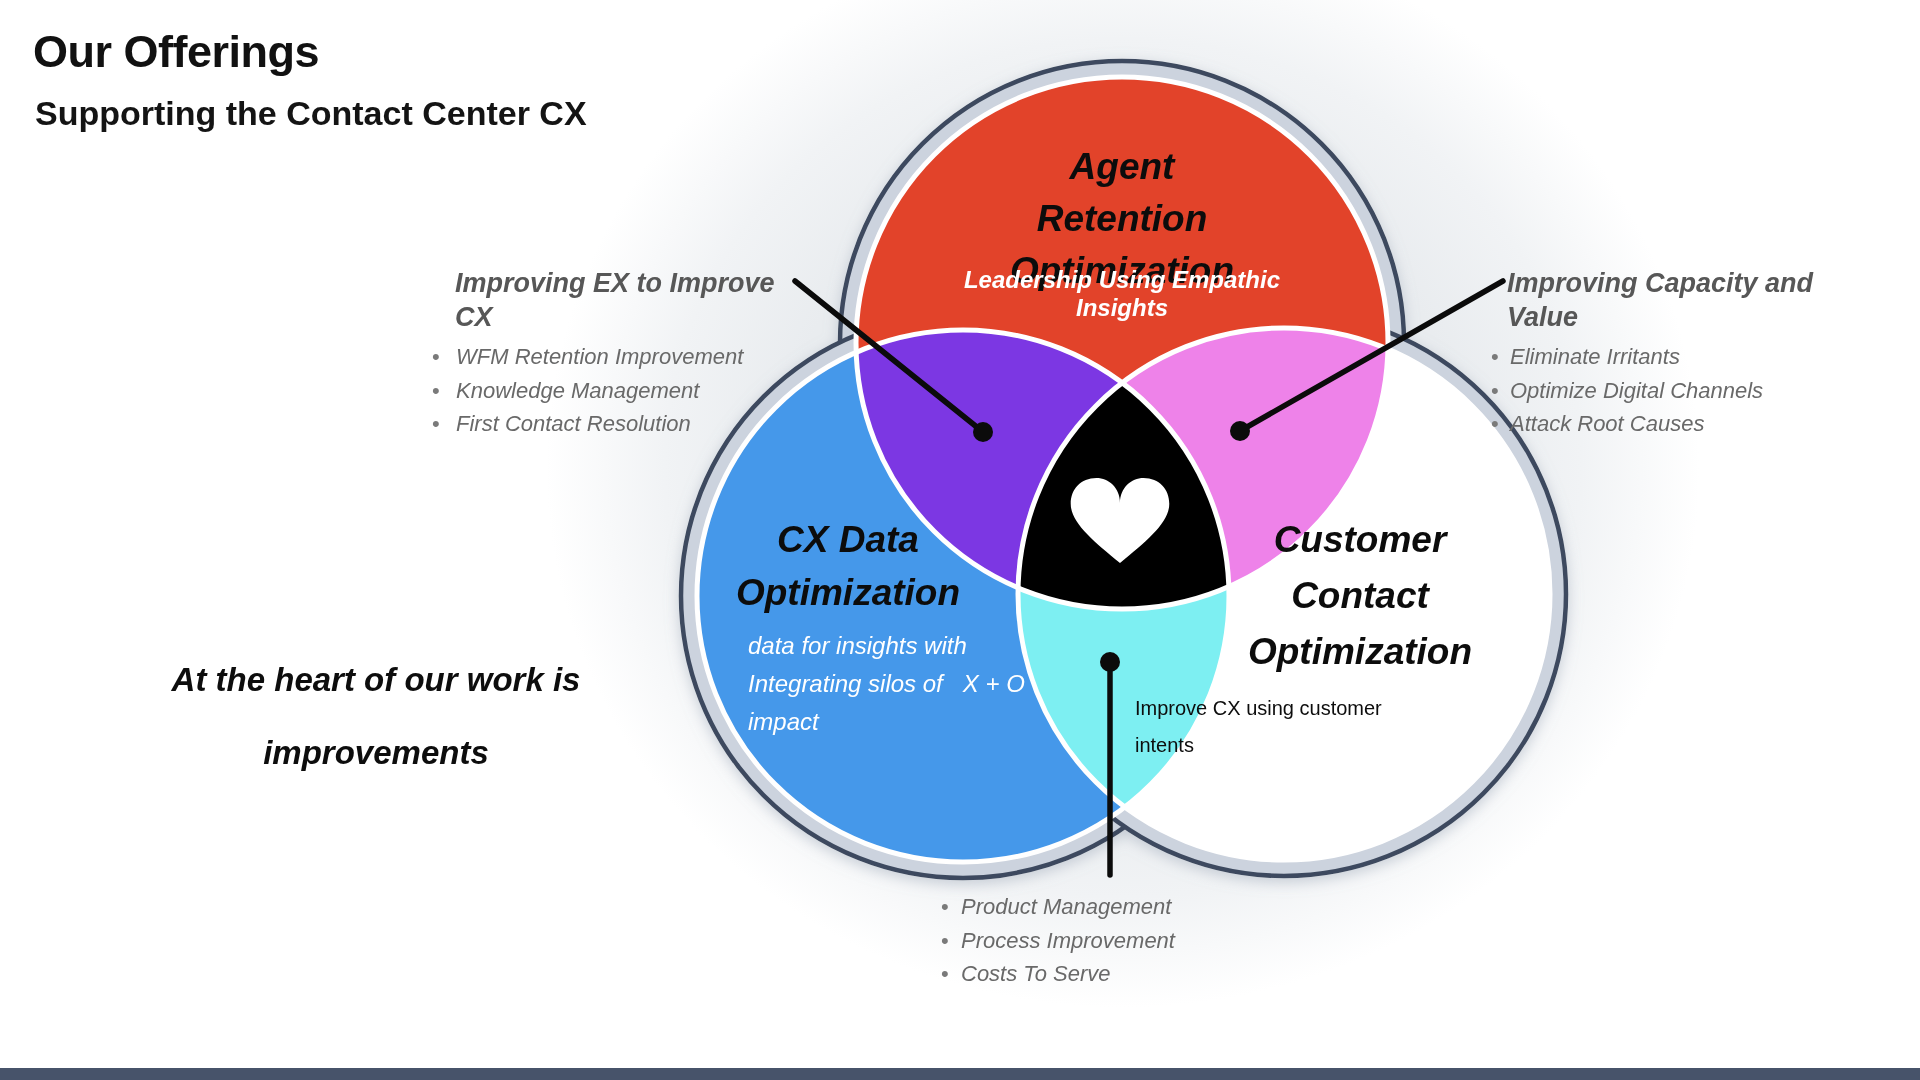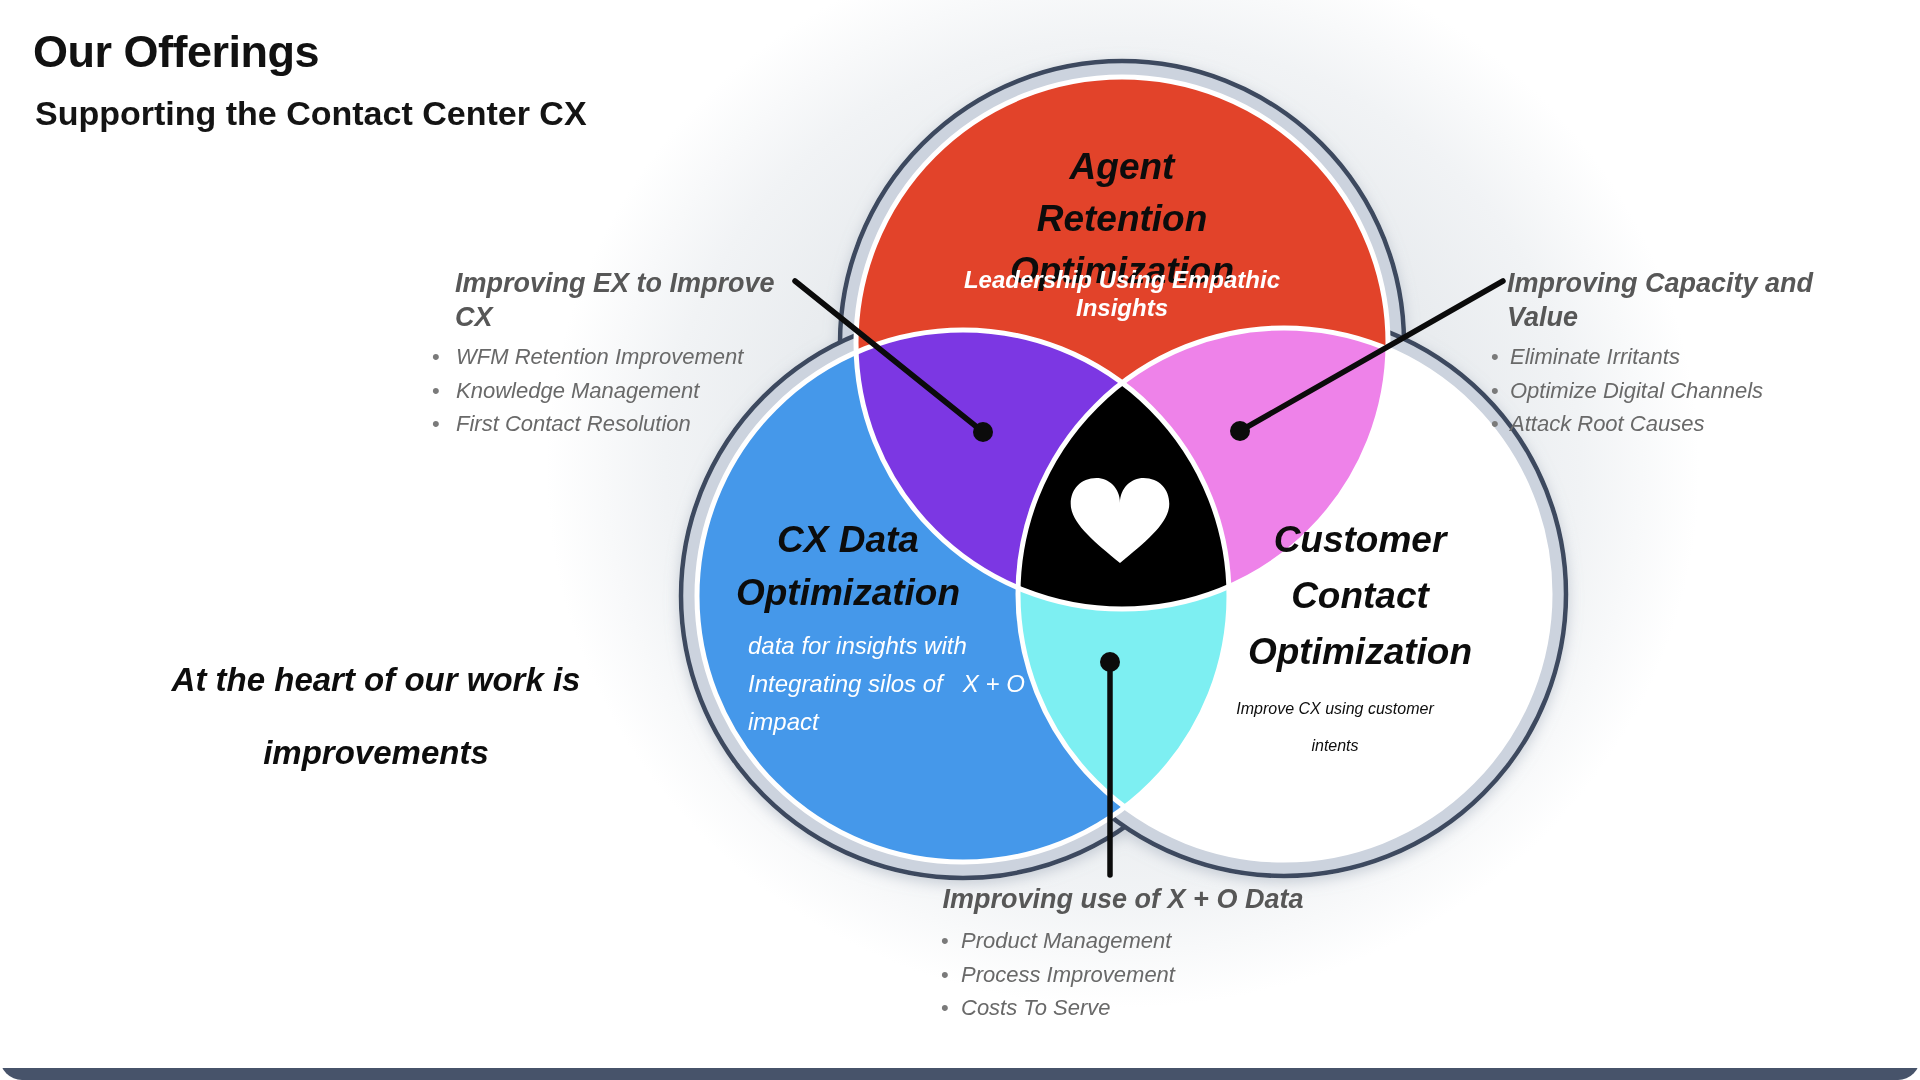--- a/index.html
+++ b/index.html
@@ -3,41 +3,40 @@
 <meta charset="utf-8">
 <style>
   html,body{margin:0;padding:0;background:#fff;}
   .stage{
     position:relative;width:1920px;height:1080px;overflow:hidden;
     font-family:"Liberation Sans","DejaVu Sans",sans-serif;
     background:
       radial-gradient(620px 580px at 1123px 468px,
         #e9ecef 55%, #f1f3f5 74%, rgba(255,255,255,0) 93%),
       #ffffff;
-    border-radius: 22px;
   }
   .venn-svg{position:absolute;left:0;top:0;width:1920px;height:1080px;}
 
   
   .slide-title{position:absolute;left:33px;top:26px;font-size:45px;font-weight:800;color:#111;letter-spacing:-.5px;}
   .slide-subtitle{position:absolute;left:35px;top:94px;font-size:34px;font-weight:600;color:#141414;}
 
   
   .vtitle{position:absolute;text-align:center;font-style:italic;font-weight:700;color:#0c0c0c;}
   .vtitle div{white-space:pre;}
   .agent-title{left:952px;top:101px;width:340px;font-size:37px;line-height:52px;margin-top:40px;}
   .agent-sub{position:absolute;left:952px;top:266px;width:340px;text-align:center;
     font-size:24px;font-style:italic;font-weight:600;color:#ffffff;}
   .cx-title{left:648px;top:513px;width:400px;font-size:37px;line-height:53px;}
   .cx-sub{position:absolute;left:748px;top:627px;font-size:24px;line-height:38px;
     font-style:italic;font-weight:500;color:#ffffff;}
   .cx-sub div{white-space:pre;}
   .cust-title{left:1160px;top:512px;width:400px;font-size:37px;line-height:56px;}
-  .cust-sub{position:absolute;left:1135px;top:690px;width:400px;text-align:center;
-    font-size:16px;line-height:37px;font-style:italic;font-weight:500;color:#0d0d0d;}
+  .cust-sub{position:absolute;left:1135px;top:690px;width:400px;text-align:left;
+    font-size:20px;line-height:37px;font-weight:500;color:#0d0d0d;}
 
   
   .statement{position:absolute;left:91px;top:643px;width:570px;text-align:center;
     font-size:33px;line-height:73px;font-weight:800;font-style:italic;color:#0d0d0d;}
 
   
   .callout{position:absolute;}
   .co-title{font-size:27px;line-height:34px;font-weight:700;font-style:italic;color:#575757;}
   .co-list{list-style:none;margin:6px 0 0 0;padding:0;}
   .co-item{display:flex;font-size:22px;line-height:33.5px;font-style:italic;color:#696969;}
@@ -187,21 +186,20 @@
           <span>Optimize Digital Channels</span>
         </li>
       <li class="co-item">
           <span class="co-dot"></span>
           <span>Attack Root Causes</span>
         </li>
     </ul>
   </div>
 
   <div class="callout callout-bottom">
-    <div class="co-title">Improving use of X + O Data</div>
     <ul class="co-list">
       <li class="co-item">
           <span class="co-dot"></span>
           <span>Product Management</span>
         </li>
       <li class="co-item">
           <span class="co-dot"></span>
           <span>Process Improvement</span>
         </li>
       <li class="co-item">

